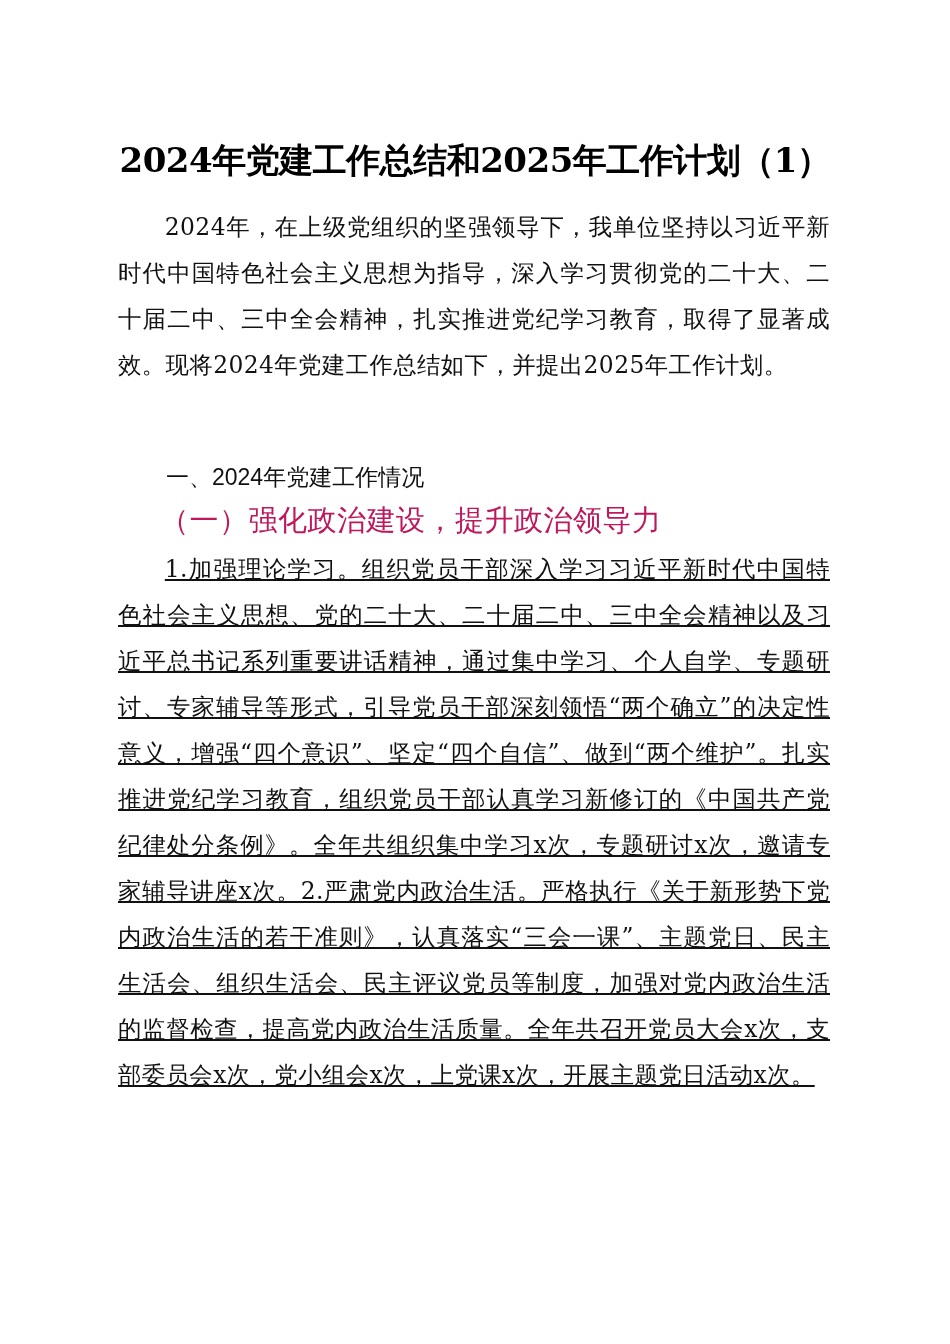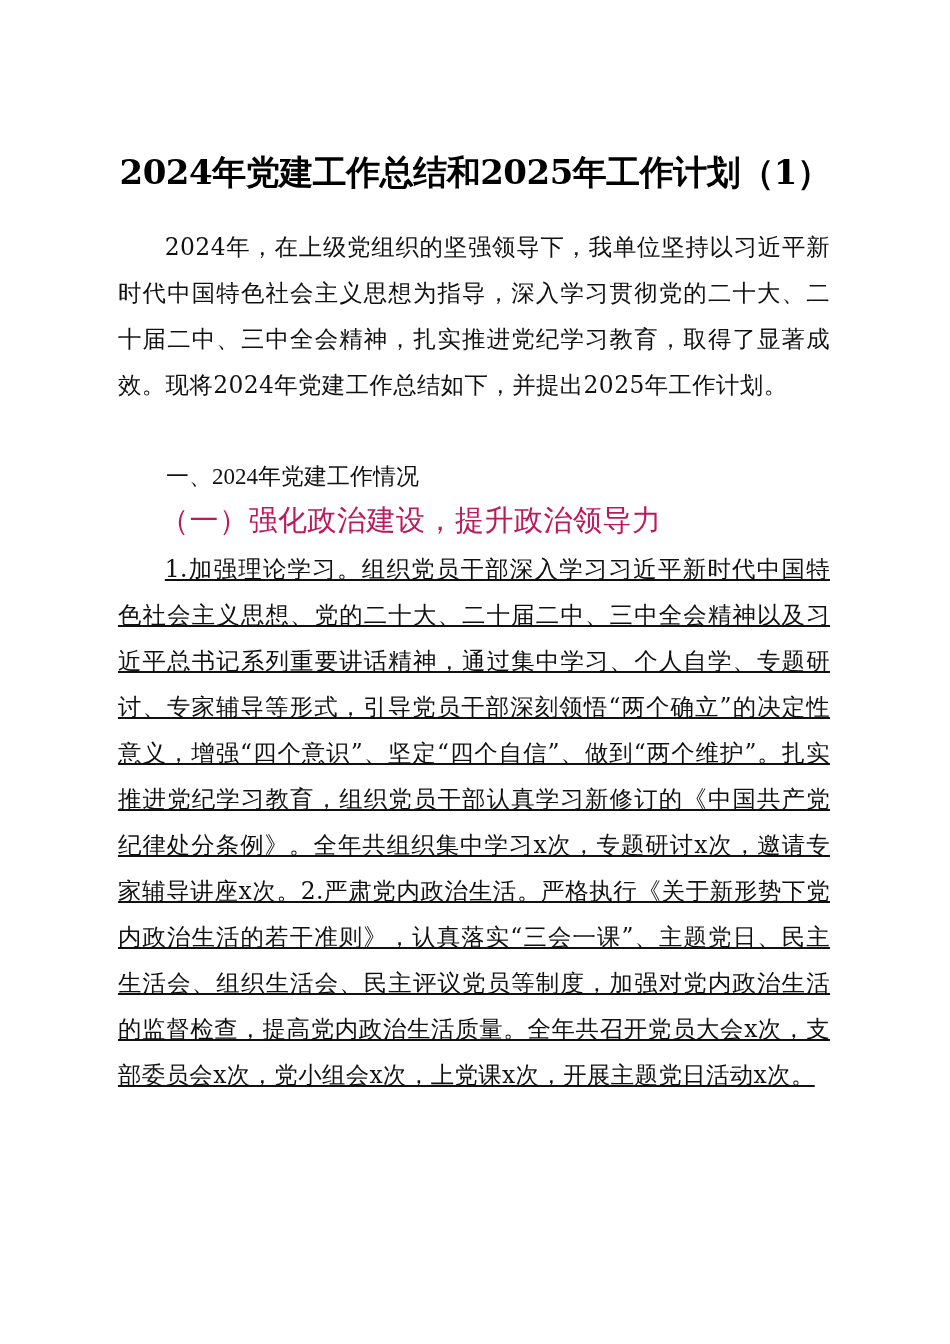--- a/index.html
+++ b/index.html
@@ -26,21 +26,20 @@
       left: 0;
       width: 950px;
       top: 136px;
       text-align: center;
       font-family: "DejaVu Serif", "Liberation Serif", serif;
       font-weight: bold;
       font-size: 34px;
       line-height: 48px;
       letter-spacing: -0.5px;
       color: #000000;
-      margin-top: 12px;
     }
     .body-text {
       position: absolute;
       left: 118px;
       width: 712px;
       font-family: "DejaVu Serif", "Liberation Serif", serif;
       font-size: 23.4px;
       line-height: 46px;
       color: #111111;
       text-align: justify;
@@ -48,36 +47,36 @@
       letter-spacing: 0.4px;
     }
     .para {
       margin: 0;
       text-indent: 2em;
     }
     .h1 {
       position: absolute;
       left: 166px;
       top: 457px;
-      font-family: Liberation Serif, serif;
+      font-family: Liberation Sans, sans-serif;
       font-size: 23px;
       line-height: 40px;
       color: #111111;
     }
     .h2 {
       position: absolute;
       left: 160px;
       top: 500px;
       font-family: "DejaVu Serif", "Liberation Serif", serif;
       font-size: 29px;
       line-height: 40px;
       color: #be185d;
       letter-spacing: 0.5px;
     }
-    #intro { top: 224px; }
+    #intro { top: 204px; }
     #section1 { top: 546px; text-decoration: underline; }
   </style>
 </head>
 <body>
 
 <div class="page">
   <div class="title">2024年党建工作总结和2025年工作计划（1）</div>
 
   <div class="body-text" id="intro">
     <p class="para">2024年，在上级党组织的坚强领导下，我单位坚持以习近平新时代中国特色社会主义思想为指导，深入学习贯彻党的二十大、二十届二中、三中全会精神，扎实推进党纪学习教育，取得了显著成效。现将2024年党建工作总结如下，并提出2025年工作计划。</p>

